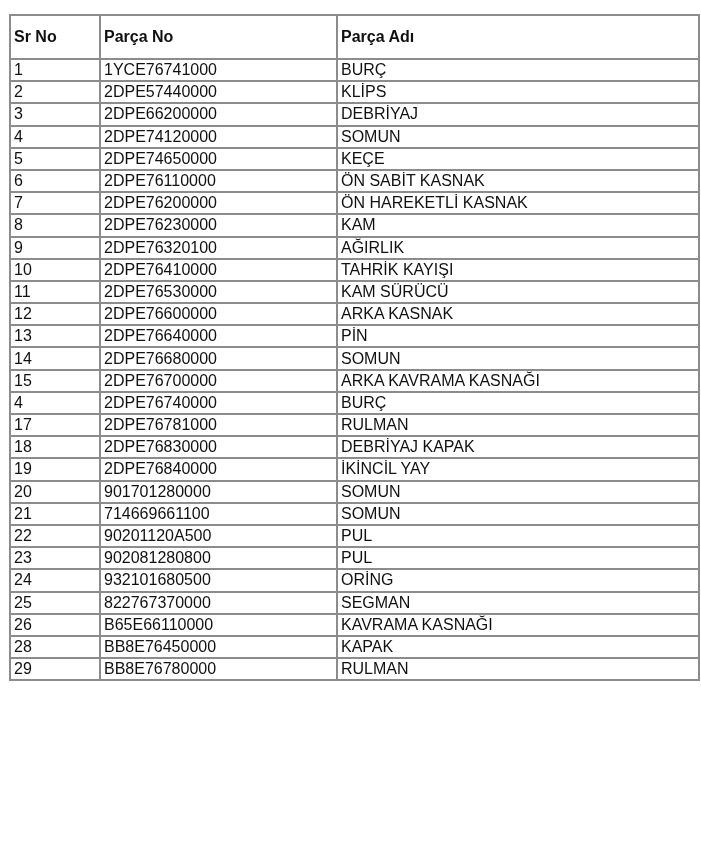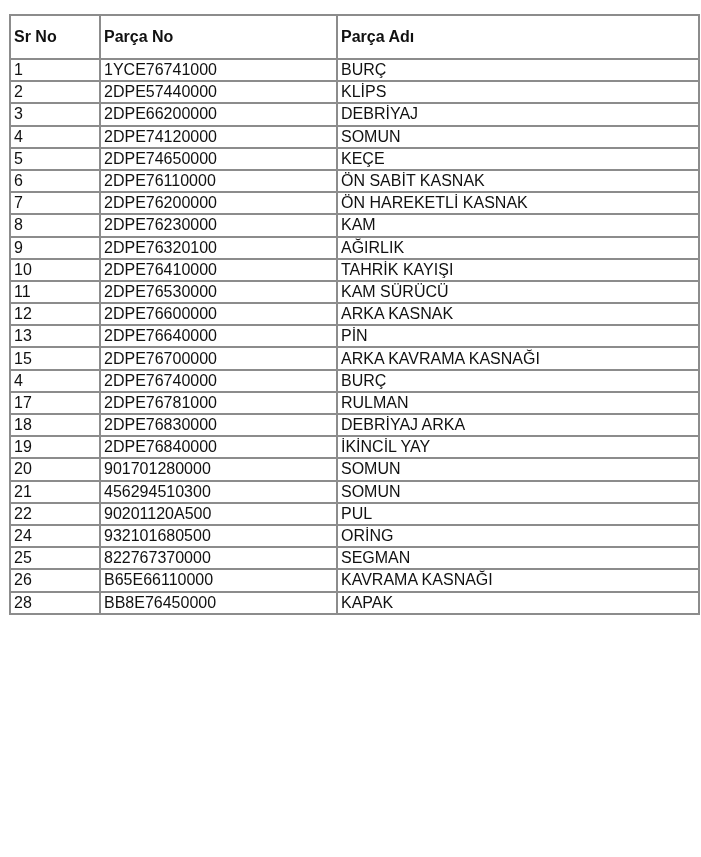--- a/index.html
+++ b/index.html
@@ -123,73 +123,88 @@
         <td>12</td>
         <td>2DPE76600000</td>
         <td>ARKA KASNAK</td>
       </tr>
       <tr>
         <td>13</td>
         <td>2DPE76640000</td>
         <td>PİN</td>
       </tr>
       <tr>
+        <td>14</td>
+        <td>2DPE76680000</td>
+        <td>SOMUN</td>
+      </tr>
+      <tr>
         <td>15</td>
         <td>2DPE76700000</td>
         <td>ARKA KAVRAMA KASNAĞI</td>
       </tr>
       <tr>
         <td>4</td>
         <td>2DPE76740000</td>
         <td>BURÇ</td>
       </tr>
       <tr>
         <td>17</td>
         <td>2DPE76781000</td>
         <td>RULMAN</td>
       </tr>
       <tr>
         <td>18</td>
         <td>2DPE76830000</td>
-        <td>DEBRİYAJ ARKA</td>
+        <td>DEBRİYAJ KAPAK</td>
       </tr>
       <tr>
         <td>19</td>
         <td>2DPE76840000</td>
         <td>İKİNCİL YAY</td>
       </tr>
       <tr>
         <td>20</td>
         <td>901701280000</td>
         <td>SOMUN</td>
       </tr>
       <tr>
         <td>21</td>
-        <td>456294510300</td>
+        <td>714669661100</td>
         <td>SOMUN</td>
       </tr>
       <tr>
         <td>22</td>
         <td>90201120A500</td>
         <td>PUL</td>
       </tr>
       <tr>
+        <td>23</td>
+        <td>902081280800</td>
+        <td>PUL</td>
+      </tr>
+      <tr>
         <td>24</td>
         <td>932101680500</td>
         <td>ORİNG</td>
       </tr>
       <tr>
         <td>25</td>
         <td>822767370000</td>
         <td>SEGMAN</td>
       </tr>
       <tr>
         <td>26</td>
         <td>B65E66110000</td>
         <td>KAVRAMA KASNAĞI</td>
       </tr>
       <tr>
         <td>28</td>
         <td>BB8E76450000</td>
         <td>KAPAK</td>
+      </tr>
+      <tr>
+        <td>29</td>
+        <td>BB8E76780000</td>
+        <td>RULMAN</td>
       </tr>
     </tbody>
 </table>
 
 </body></html>

